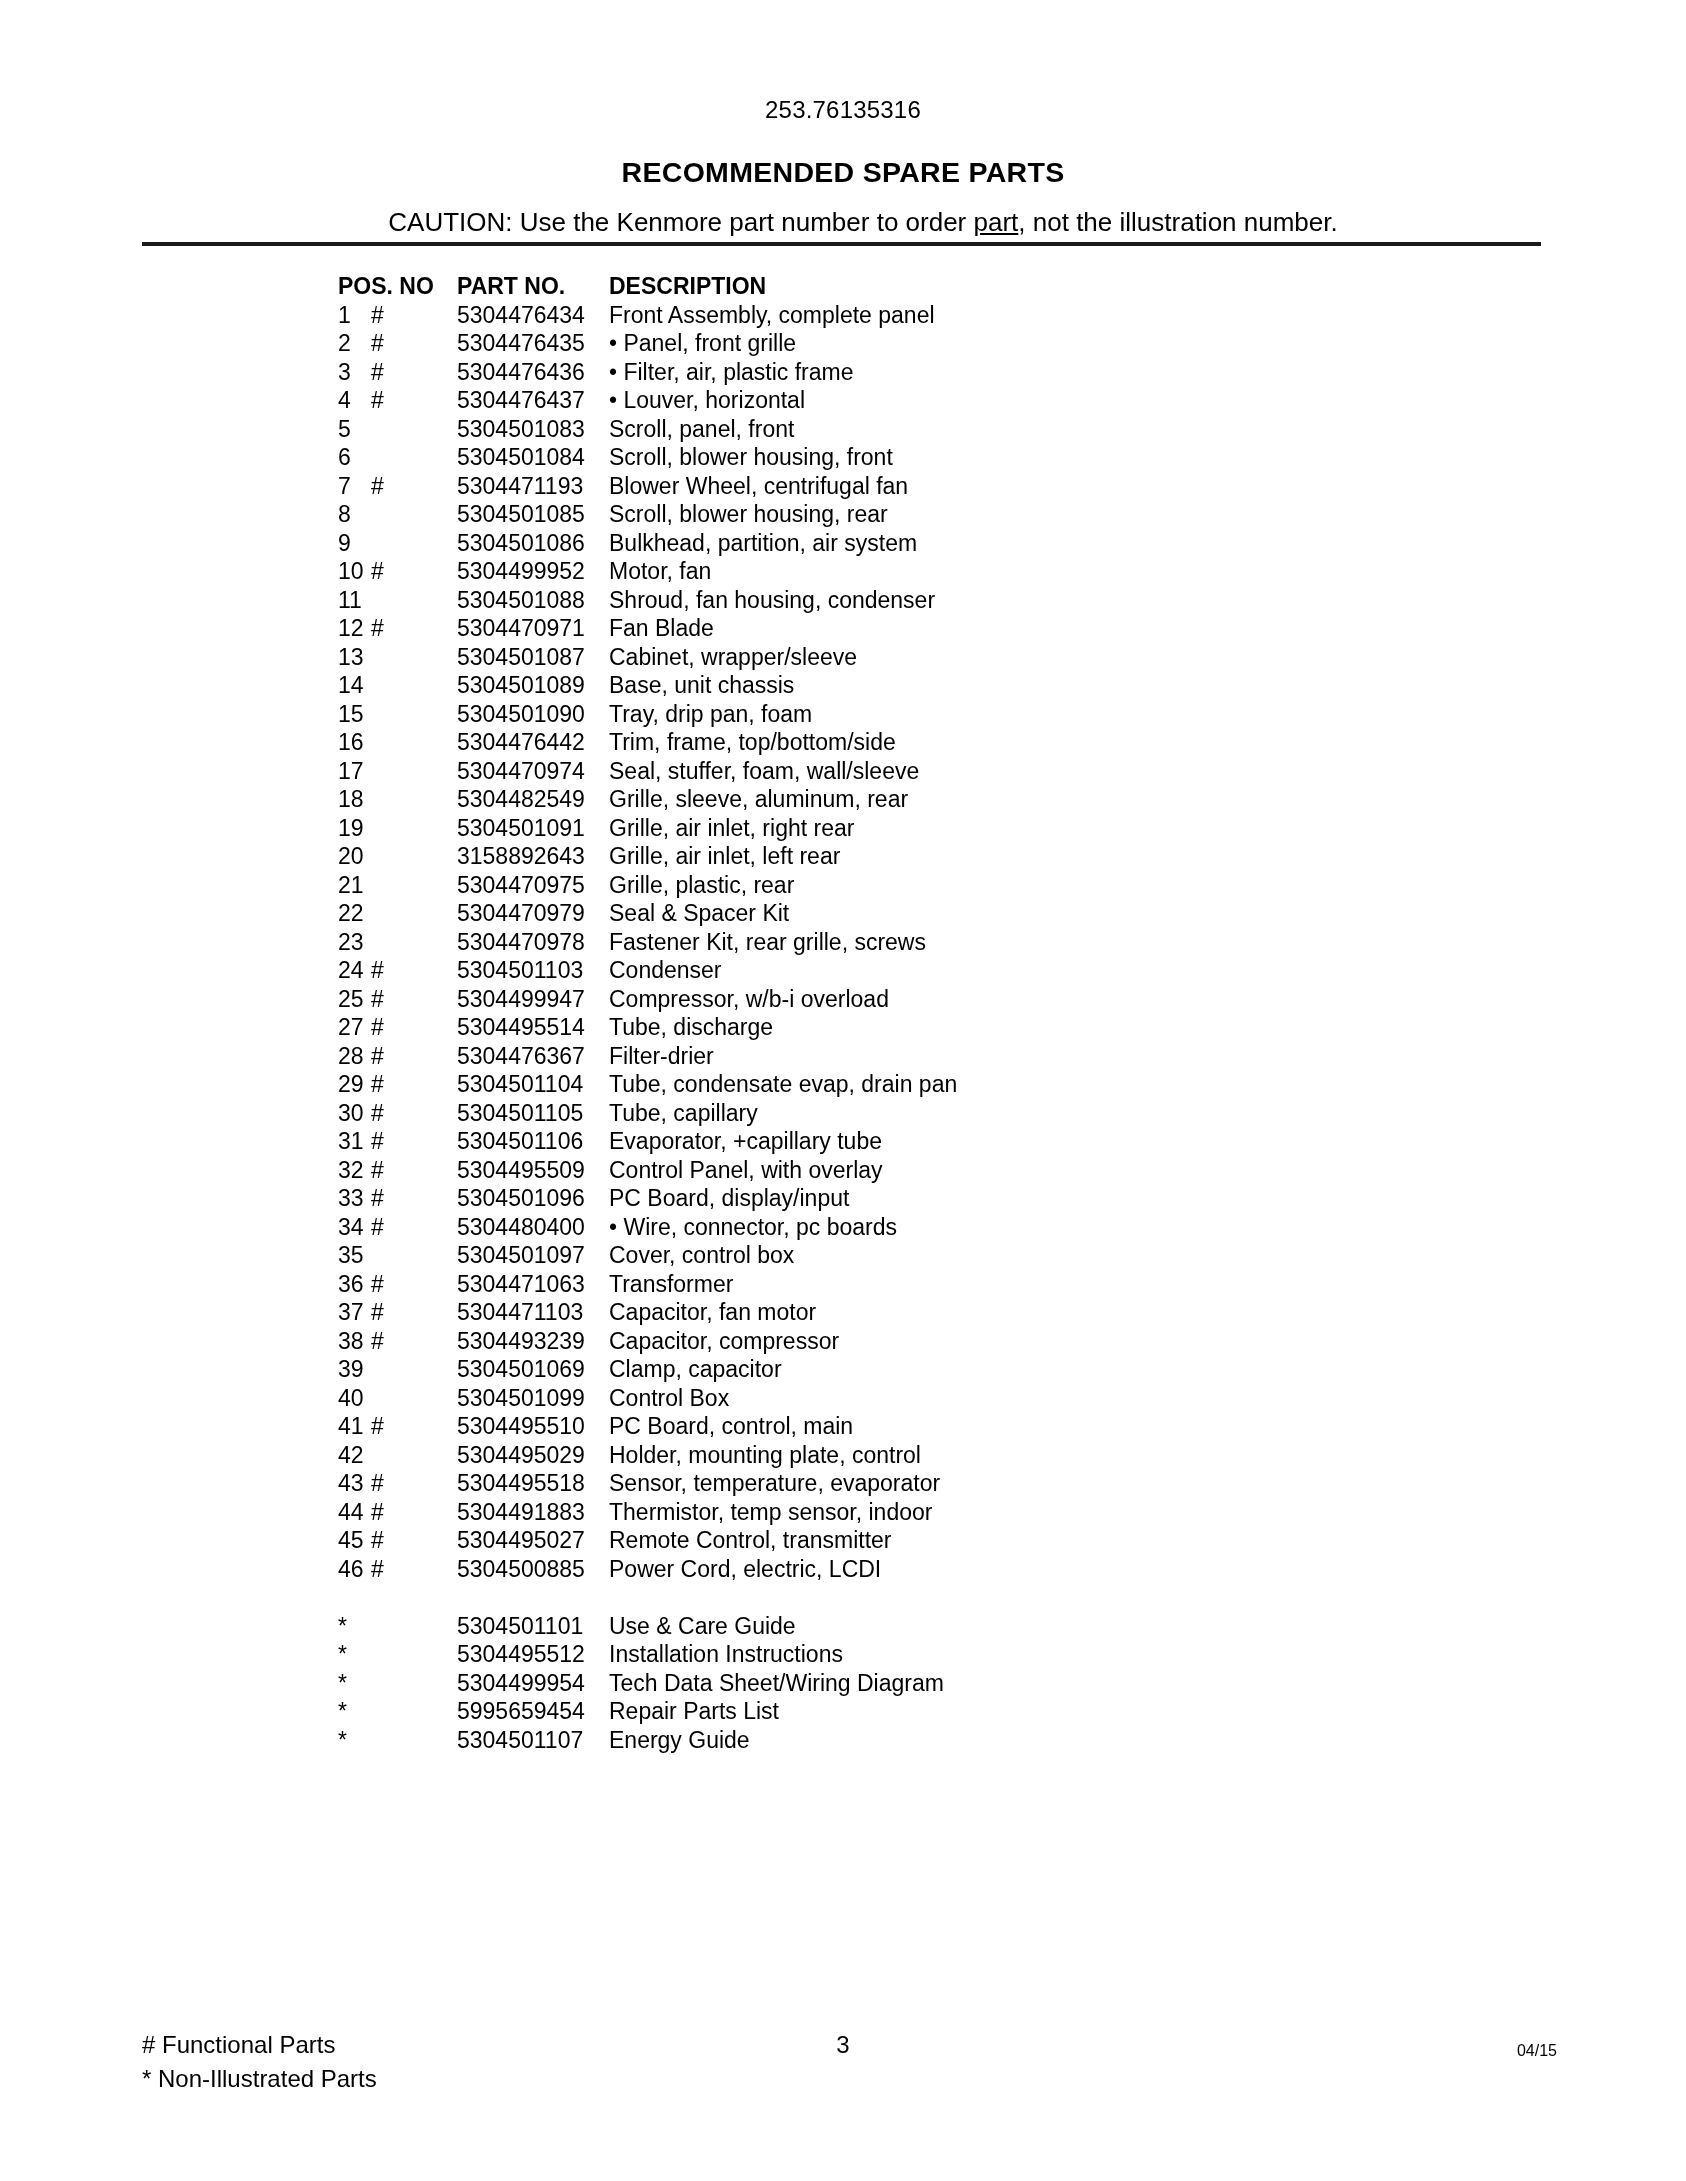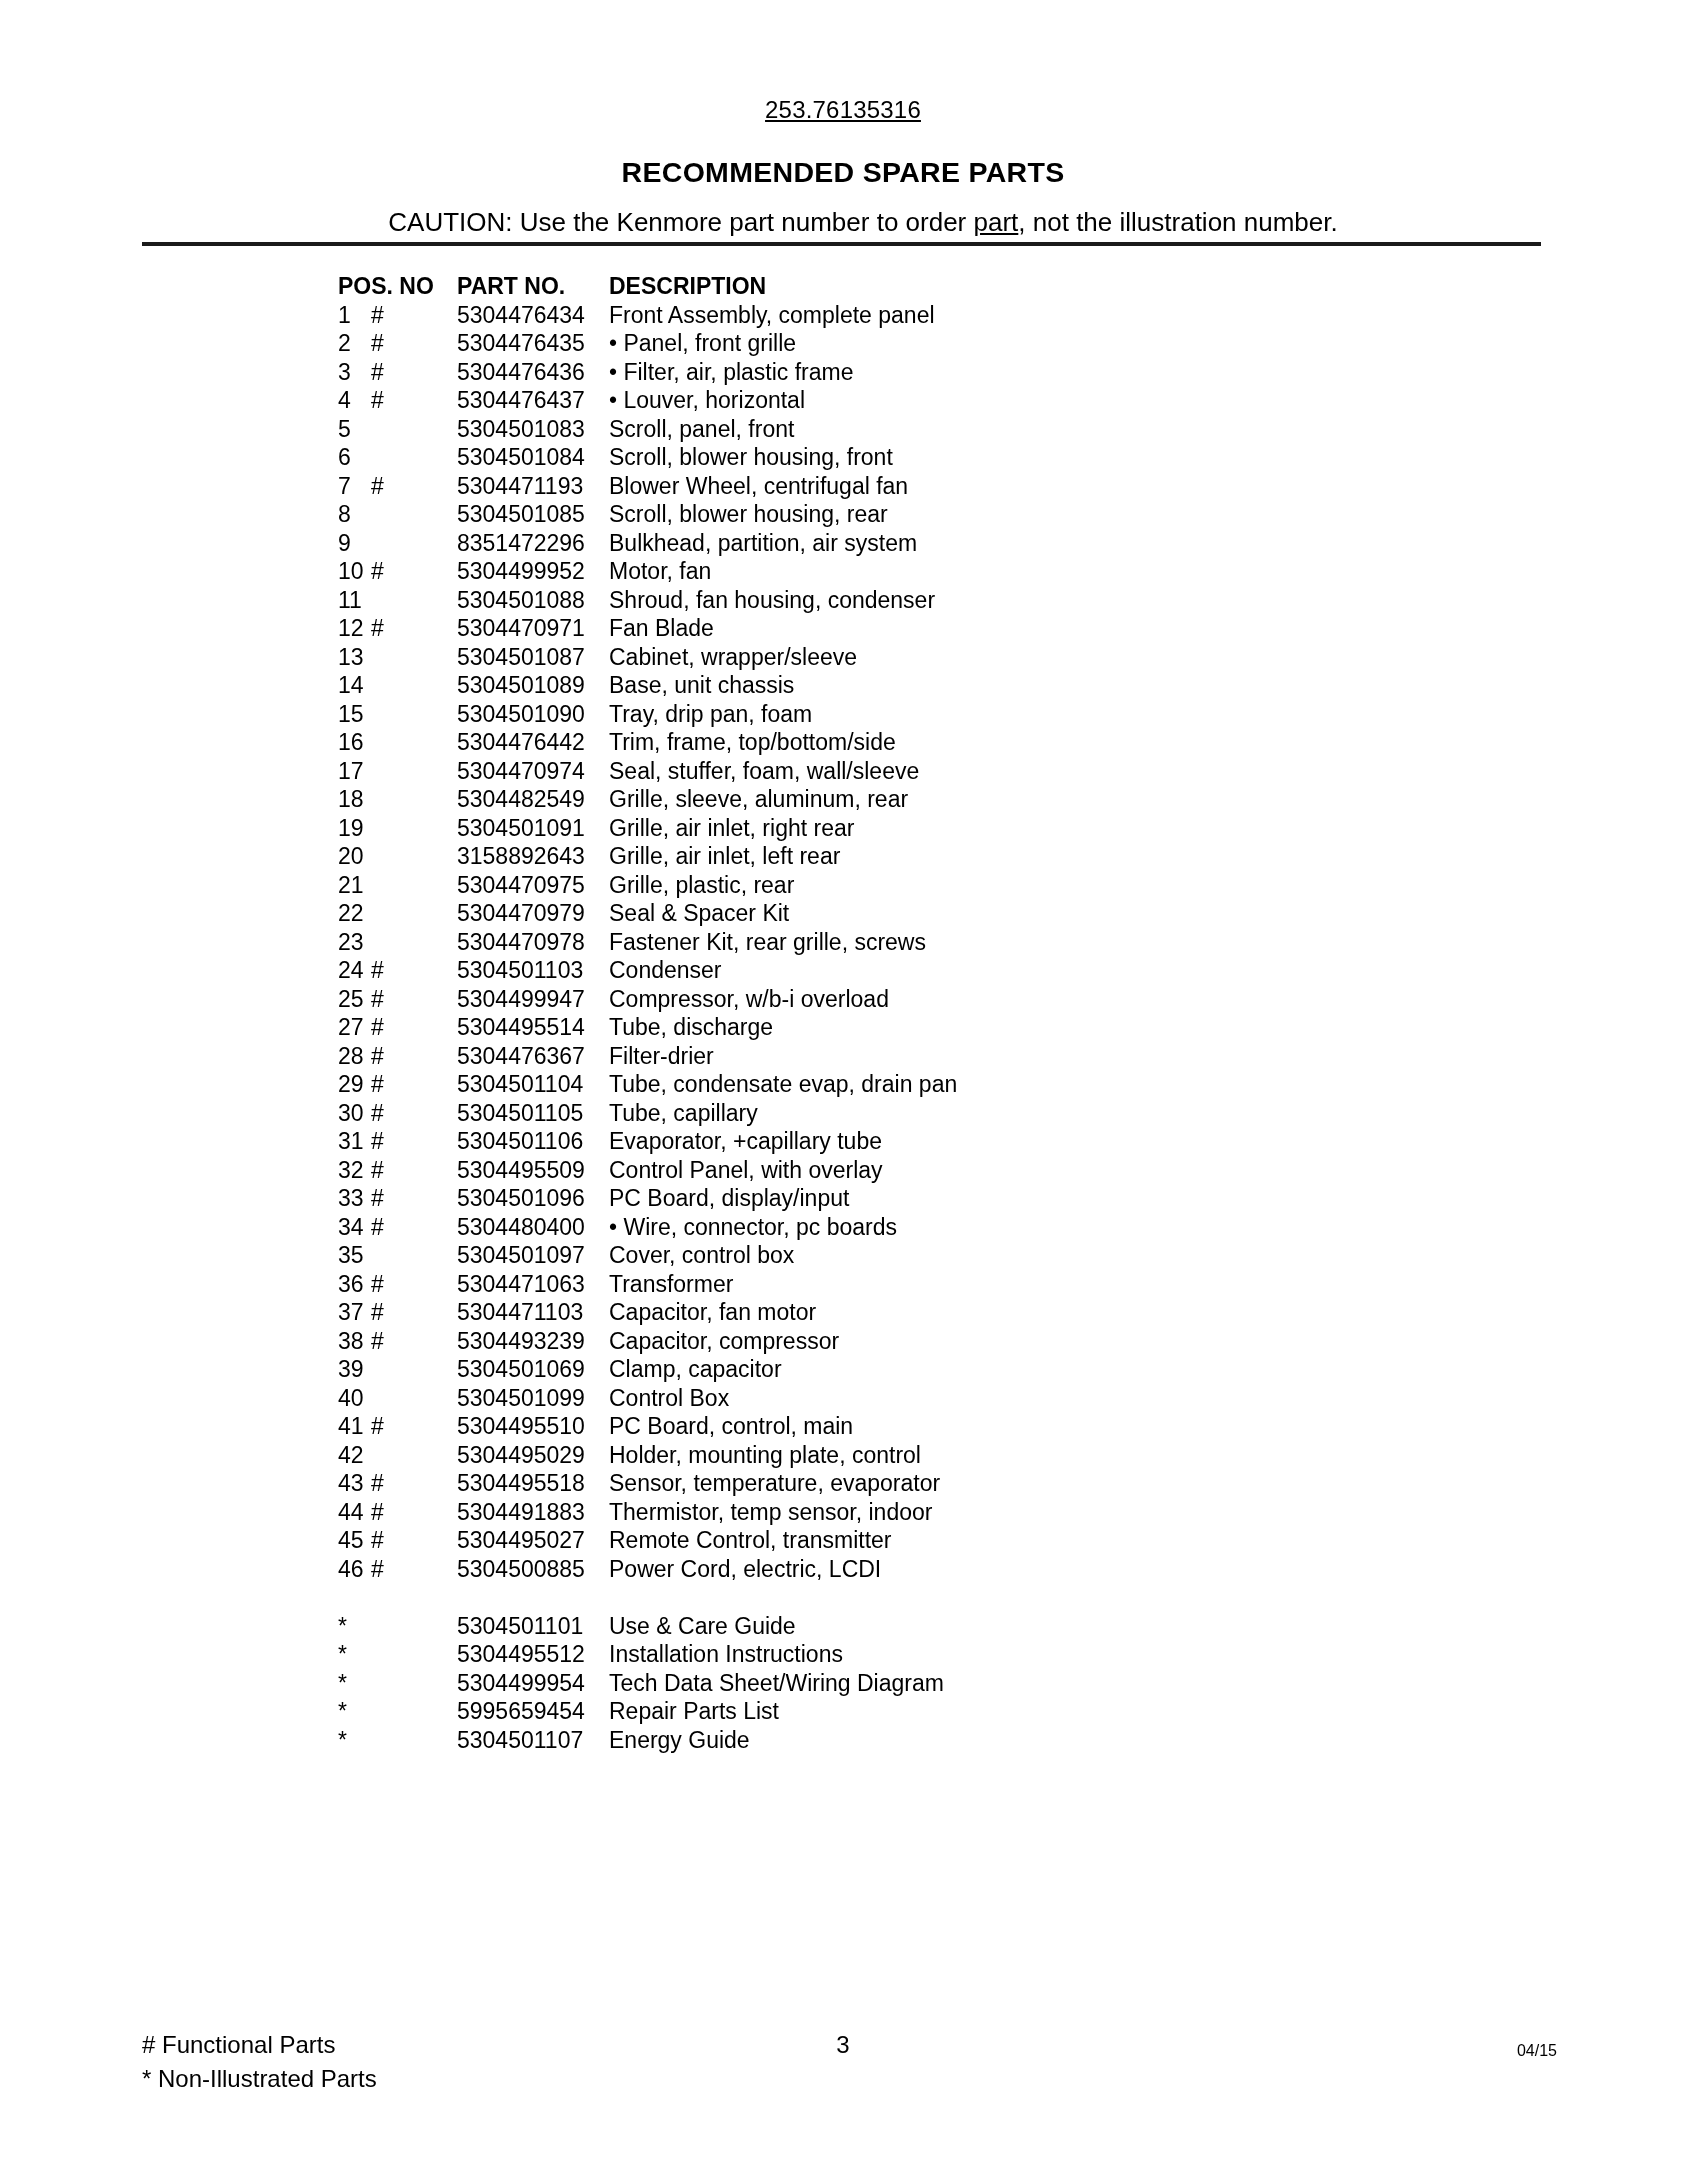--- a/index.html
+++ b/index.html
@@ -21,21 +21,20 @@
 
   
   .model-number {
     position: absolute;
     top: 96px;
     left: 0;
     width: 1686px;
     text-align: center;
     font-size: 24px;
     letter-spacing: 0.2px;
-    text-decoration: underline;
   }
   .doc-title {
     position: absolute;
     top: 156px;
     left: 0;
     width: 1686px;
     text-align: center;
     font-size: 28.5px;
     font-weight: bold;
     letter-spacing: 0.3px;
@@ -162,21 +161,21 @@
     </div>
     <div id="rows-container">
         <div class="row"><span class="col-pos"><span class="pos-num">1</span><span class="pos-mark">#</span></span><span class="col-part">5304476434</span><span class="col-desc">Front Assembly, complete panel</span></div>
         <div class="row"><span class="col-pos"><span class="pos-num">2</span><span class="pos-mark">#</span></span><span class="col-part">5304476435</span><span class="col-desc">• Panel, front grille</span></div>
         <div class="row"><span class="col-pos"><span class="pos-num">3</span><span class="pos-mark">#</span></span><span class="col-part">5304476436</span><span class="col-desc">• Filter, air, plastic frame</span></div>
         <div class="row"><span class="col-pos"><span class="pos-num">4</span><span class="pos-mark">#</span></span><span class="col-part">5304476437</span><span class="col-desc">• Louver, horizontal</span></div>
         <div class="row"><span class="col-pos"><span class="pos-num">5</span><span class="pos-mark"></span></span><span class="col-part">5304501083</span><span class="col-desc">Scroll, panel, front</span></div>
         <div class="row"><span class="col-pos"><span class="pos-num">6</span><span class="pos-mark"></span></span><span class="col-part">5304501084</span><span class="col-desc">Scroll, blower housing, front</span></div>
         <div class="row"><span class="col-pos"><span class="pos-num">7</span><span class="pos-mark">#</span></span><span class="col-part">5304471193</span><span class="col-desc">Blower Wheel, centrifugal fan</span></div>
         <div class="row"><span class="col-pos"><span class="pos-num">8</span><span class="pos-mark"></span></span><span class="col-part">5304501085</span><span class="col-desc">Scroll, blower housing, rear</span></div>
-        <div class="row"><span class="col-pos"><span class="pos-num">9</span><span class="pos-mark"></span></span><span class="col-part">8351472296</span><span class="col-desc">Bulkhead, partition, air system</span></div>
+        <div class="row"><span class="col-pos"><span class="pos-num">9</span><span class="pos-mark"></span></span><span class="col-part">5304501086</span><span class="col-desc">Bulkhead, partition, air system</span></div>
         <div class="row"><span class="col-pos"><span class="pos-num">10</span><span class="pos-mark">#</span></span><span class="col-part">5304499952</span><span class="col-desc">Motor, fan</span></div>
         <div class="row"><span class="col-pos"><span class="pos-num">11</span><span class="pos-mark"></span></span><span class="col-part">5304501088</span><span class="col-desc">Shroud, fan housing, condenser</span></div>
         <div class="row"><span class="col-pos"><span class="pos-num">12</span><span class="pos-mark">#</span></span><span class="col-part">5304470971</span><span class="col-desc">Fan Blade</span></div>
         <div class="row"><span class="col-pos"><span class="pos-num">13</span><span class="pos-mark"></span></span><span class="col-part">5304501087</span><span class="col-desc">Cabinet, wrapper/sleeve</span></div>
         <div class="row"><span class="col-pos"><span class="pos-num">14</span><span class="pos-mark"></span></span><span class="col-part">5304501089</span><span class="col-desc">Base, unit chassis</span></div>
         <div class="row"><span class="col-pos"><span class="pos-num">15</span><span class="pos-mark"></span></span><span class="col-part">5304501090</span><span class="col-desc">Tray, drip pan, foam</span></div>
         <div class="row"><span class="col-pos"><span class="pos-num">16</span><span class="pos-mark"></span></span><span class="col-part">5304476442</span><span class="col-desc">Trim, frame, top/bottom/side</span></div>
         <div class="row"><span class="col-pos"><span class="pos-num">17</span><span class="pos-mark"></span></span><span class="col-part">5304470974</span><span class="col-desc">Seal, stuffer, foam, wall/sleeve</span></div>
         <div class="row"><span class="col-pos"><span class="pos-num">18</span><span class="pos-mark"></span></span><span class="col-part">5304482549</span><span class="col-desc">Grille, sleeve, aluminum, rear</span></div>
         <div class="row"><span class="col-pos"><span class="pos-num">19</span><span class="pos-mark"></span></span><span class="col-part">5304501091</span><span class="col-desc">Grille, air inlet, right rear</span></div>

